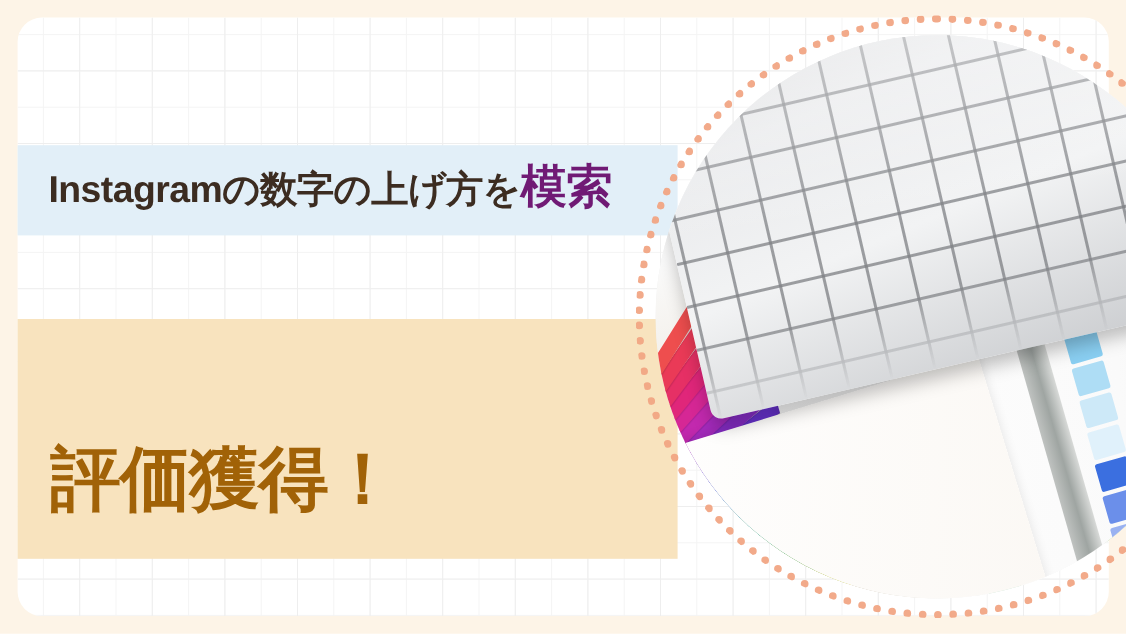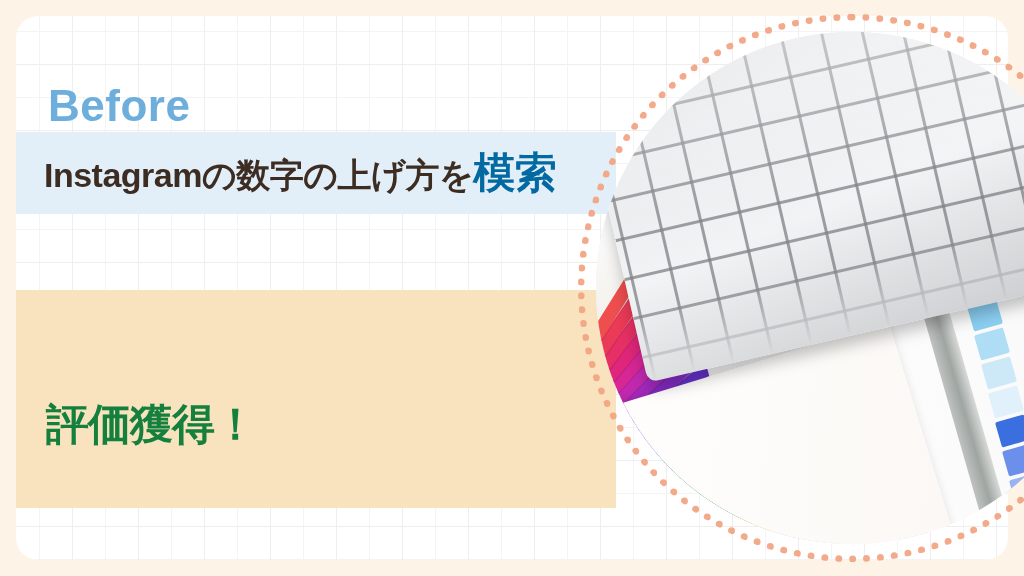--- a/index.html
+++ b/index.html
@@ -54,21 +54,21 @@
   }
   .line-before {
     position:absolute;
     left:44px; top:152px;
     font-size:34px; font-weight:bold;
     color:#3C2C21;
     line-height:1;
     white-space:nowrap;
     letter-spacing:-0.5px;
   }
-  .line-before .hl { color:#0369a1; font-size:42px; }
+  .line-before .hl { color:#701a75; font-size:42px;font-family:Liberation Mono, monospace; }
 
   
   .band-after {
     position:absolute;
     left:16px; top:290px; width:600px; height:218px;
     background:#F8E3BE;
   }
   .label-after {
     position:absolute;
     left:46px; top:264px;
@@ -83,22 +83,22 @@
     left:46px; top:337px;
     font-size:42px; font-weight:bold;
     color:#3C2C21;
     line-height:1;
     white-space:nowrap;
     letter-spacing:-0.5px;
   }
   .line-after-2 {
     position:absolute;
     left:46px; top:403px;
-    font-size:43px; font-weight:bold;
-    color:#15803d;
+    font-size:64px; font-weight:bold;
+    color:#a16207;
     line-height:1;
     white-space:nowrap;
     letter-spacing:-1px;
   }
 
   
   #photo-wrap {
     position:absolute;
     left:578px; top:14px;
     width:548px; height:548px;
@@ -210,21 +210,20 @@
 <body>
 
 <div id="canvas">
 
   <div id="grid-panel">
     <div id="grid-lines-fine"></div>
     <div id="grid-lines"></div>
   </div>
 
   <div class="band-before"></div>
-  <div class="label-before">Before</div>
   <div class="line-before"><span>Instagramの数字の上げ方を</span><span class="hl">模索</span></div>
 
   <div class="band-after"></div>
   <div class="line-after-2">評価獲得！</div>
 
   <div id="photo-wrap">
     <div id="photo-circle">
       <div class="ph ph-desk"></div>
       <div class="ph ph-wood"></div>
 

